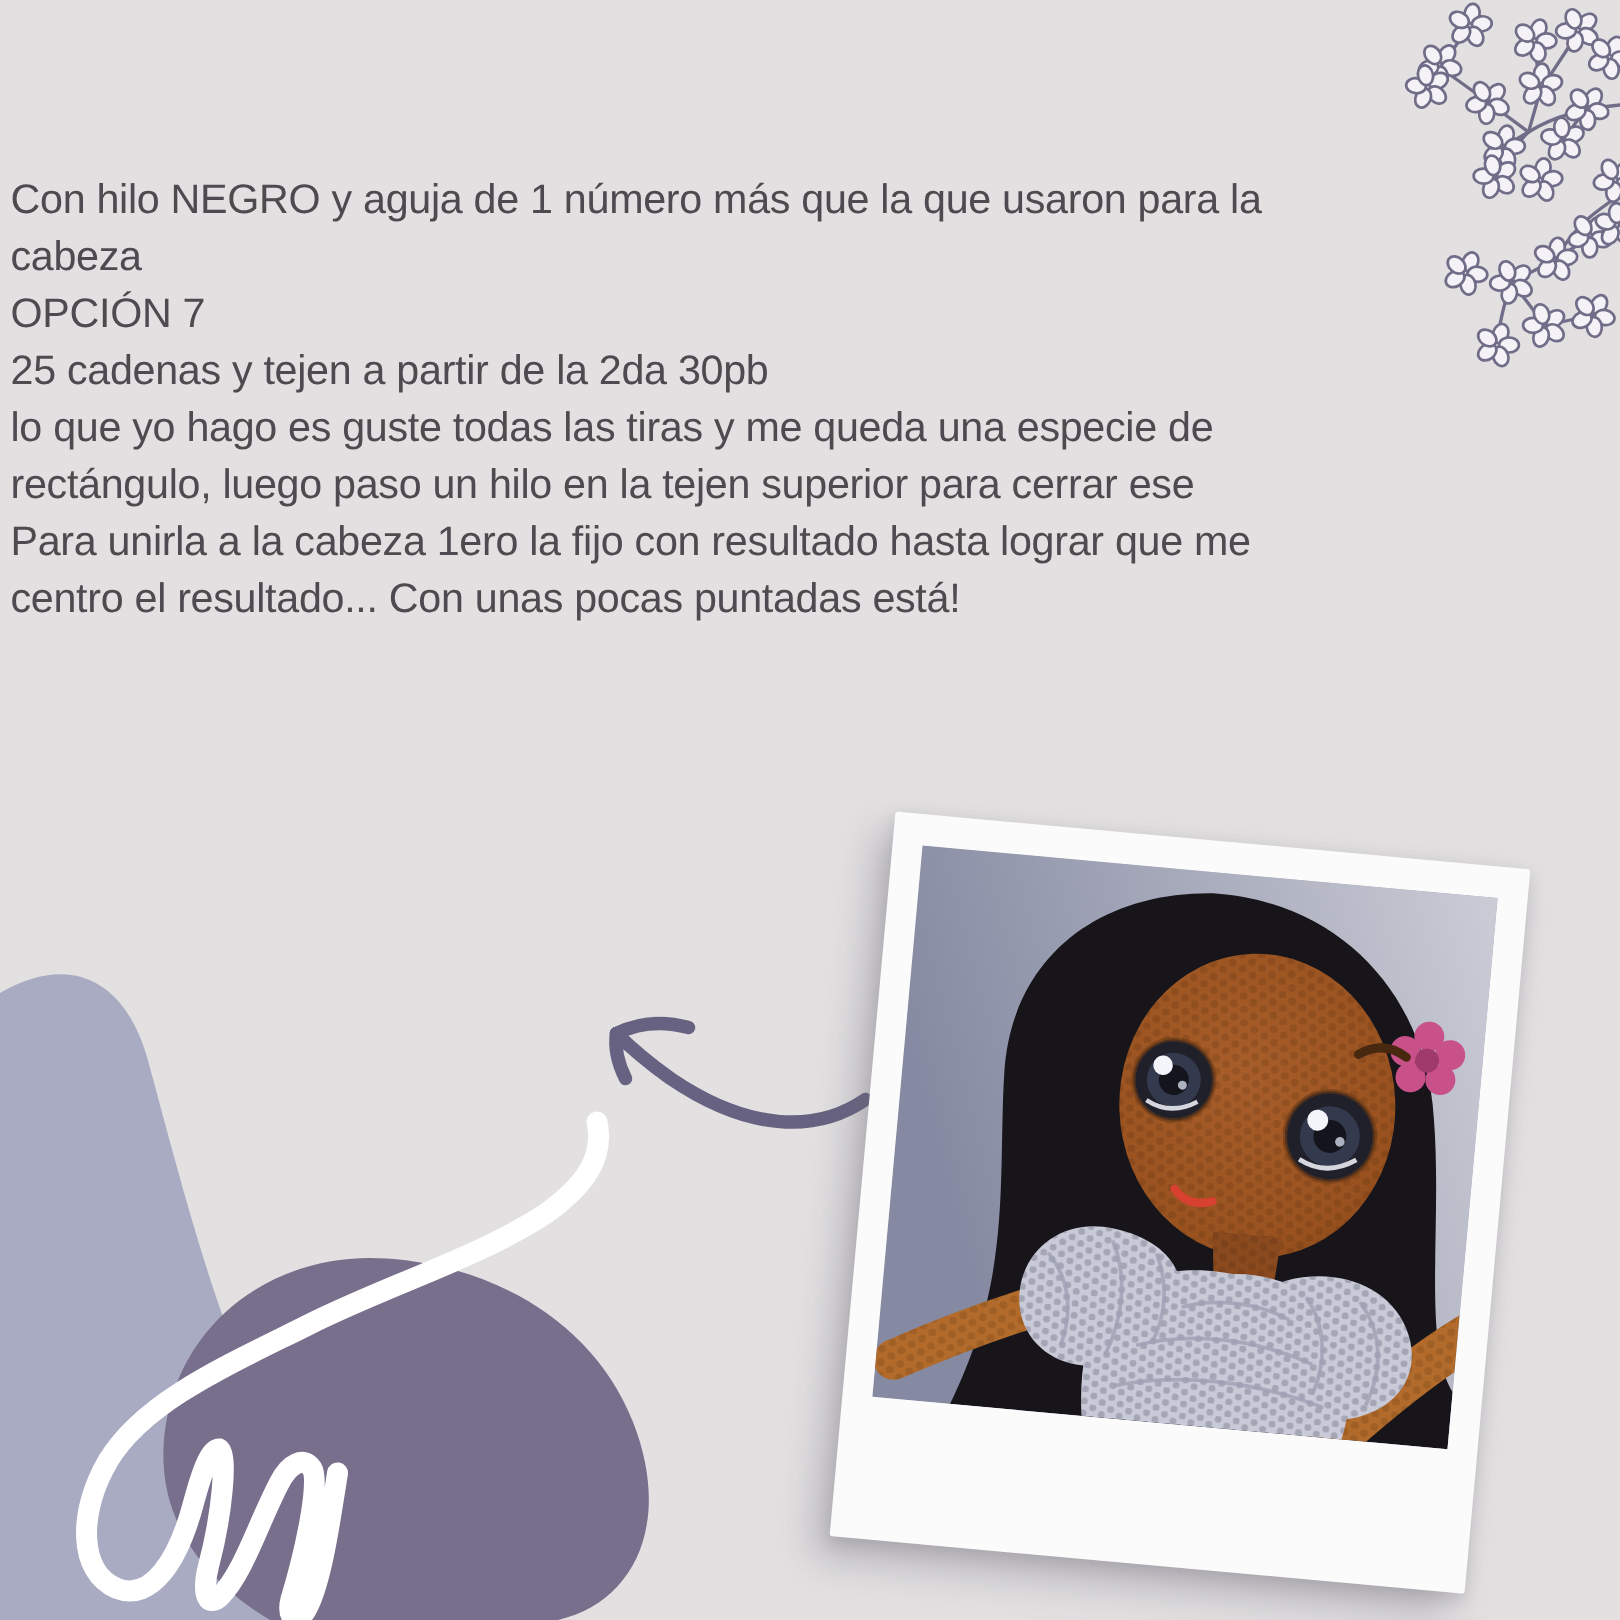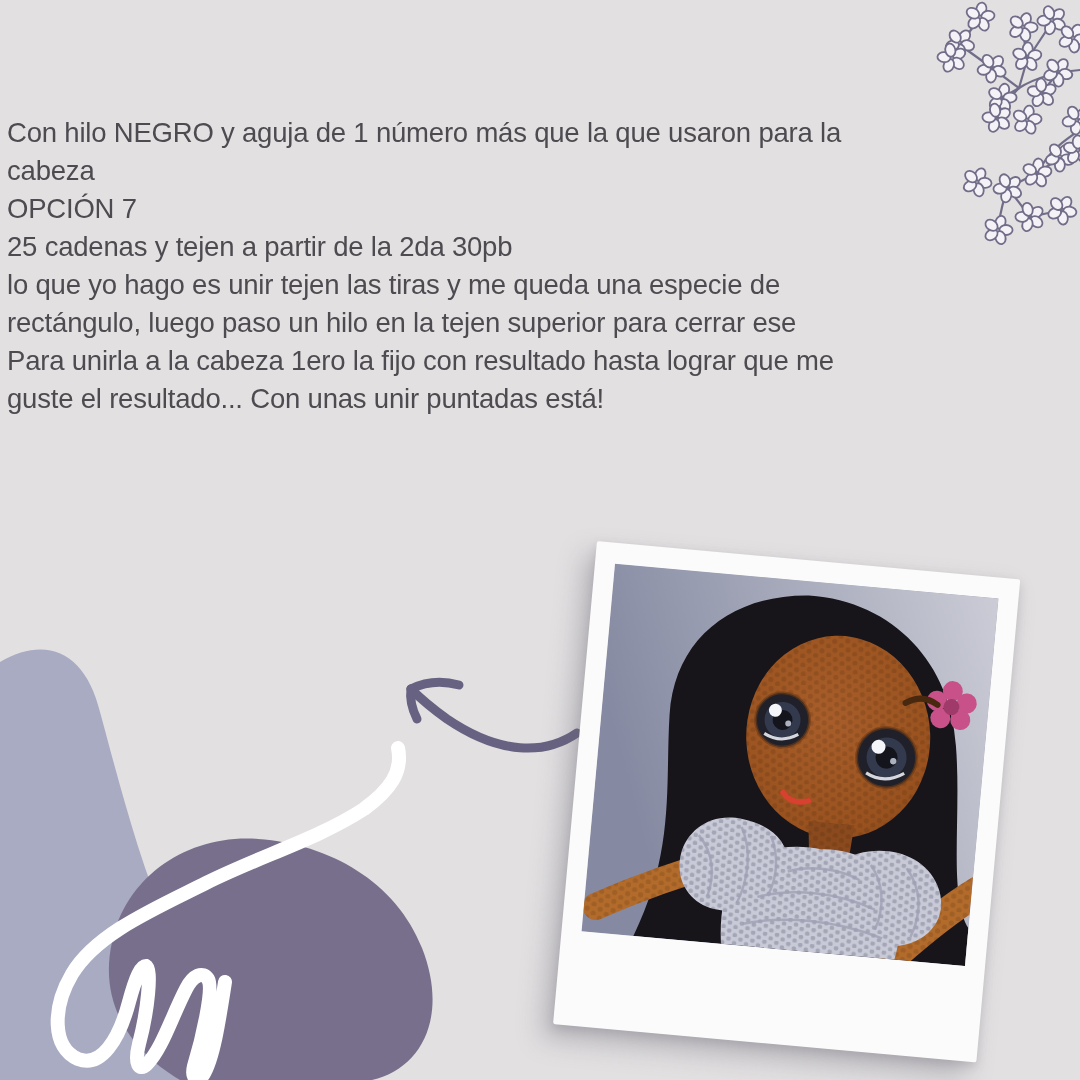--- a/index.html
+++ b/index.html
@@ -44,24 +44,24 @@
 <body>
 
 <div class="page">
 
 
   <div class="body-text">
     <div class="line">Con hilo NEGRO y aguja de 1 número más que la que usaron para la</div>
     <div class="line">cabeza</div>
     <div class="line">OPCIÓN 7</div>
     <div class="line">25 cadenas y tejen a partir de la 2da 30pb</div>
-    <div class="line">lo que yo hago es unir tejen las tiras y me queda una especie de</div>
+    <div class="line">lo que yo hago es guste todas las tiras y me queda una especie de</div>
     <div class="line">rectángulo, luego paso un hilo en la tejen superior para cerrar ese</div>
     <div class="line">Para unirla a la cabeza 1ero la fijo con resultado hasta lograr que me</div>
-    <div class="line">guste el resultado... Con unas unir puntadas está!</div>
+    <div class="line">centro el resultado... Con unas pocas puntadas está!</div>
   </div>
 
   <svg class="flowers" width="165" height="262" viewBox="0 0 165 262">
     <defs>
       <g id="fl">
         <ellipse cx="0" cy="-8" rx="5" ry="6.6"></ellipse>
         <ellipse cx="0" cy="-8" rx="5" ry="6.6" transform="rotate(72)"></ellipse>
         <ellipse cx="0" cy="-8" rx="5" ry="6.6" transform="rotate(144)"></ellipse>
         <ellipse cx="0" cy="-8" rx="5" ry="6.6" transform="rotate(216)"></ellipse>
         <ellipse cx="0" cy="-8" rx="5" ry="6.6" transform="rotate(288)"></ellipse>

